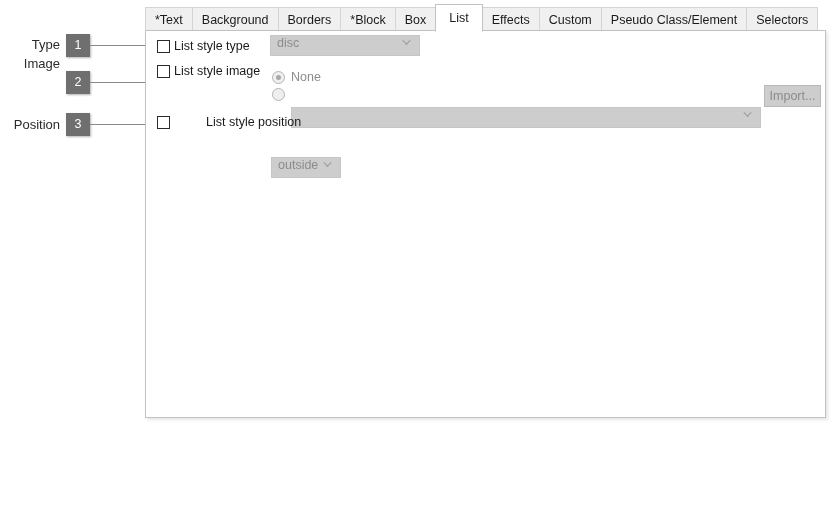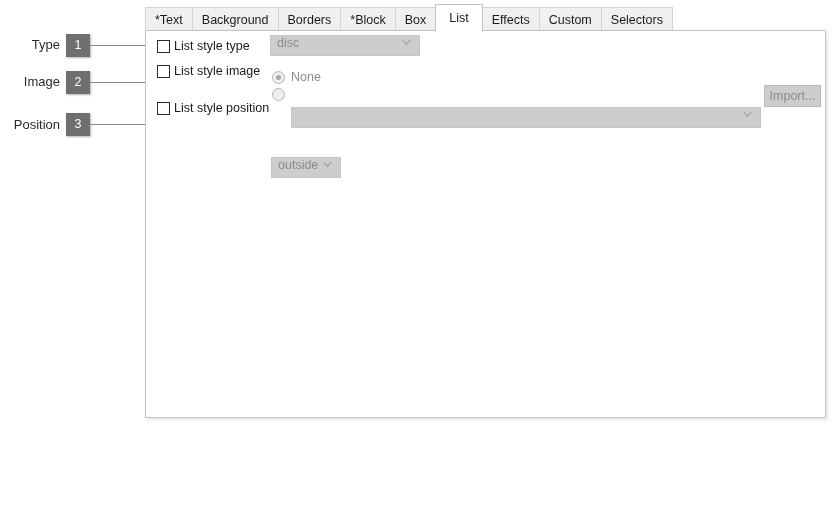--- a/index.html
+++ b/index.html
@@ -203,41 +203,42 @@
 </head>
 <body>
 
 <div>
   <div class="callout-label" style="left: 0px; top: 37px; width: 60px;">Type</div>
   <div class="callout-badge" style="left: 66px; top: 34px;">1</div>
   <div class="callout-line" style="left: 90px; top: 45px; width: 68px;"></div>
 </div>
 
 <div>
-  <div class="callout-label" style="left: 0px; top: 74px; width: 60px;">Image</div>
+  <div class="callout-label" style="left: 0px; top: 56px; width: 60px;">Image</div>
   <div class="callout-badge" style="left: 66px; top: 71px;">2</div>
   <div class="callout-line" style="left: 90px; top: 82px; width: 178px;"></div>
 </div>
 
 <div>
   <div class="callout-label" style="left: 0px; top: 117px; width: 60px;">Position</div>
   <div class="callout-badge" style="left: 66px; top: 113px;">3</div>
   <div class="callout-line" style="left: 90px; top: 124px; width: 68px;"></div>
 </div>
 
 <div class="tabs-wrap">
   <div class="tabs">
     <div class="tab">*Text</div>
     <div class="tab">Background</div>
     <div class="tab">Borders</div>
     <div class="tab">*Block</div>
     <div class="tab">Box</div>
     <div class="tab active">List</div>
     <div class="tab">Effects</div>
     <div class="tab">Custom</div>
+    <div class="tab">Pseudo Class/Element</div>
     <div class="tab">Selectors</div>
   </div>
 </div>
 
 <div class="panel">
 
   <div class="row" style="left: 11px; top: 8px;">
     <span class="chk"></span>
     <span class="chk-label">List style type</span>
   </div>
@@ -257,21 +258,21 @@
 
   <div class="row" style="left: 126px; top: 57px;">
     <span class="radio"></span>
   </div>
   <div class="combo" style="left: 145px; top: 55px; width: 470px;">
     <span></span>
     <span class="chev"></span>
   </div>
   <div class="btn" style="position:absolute; left: 618px; top: 54px; width: 57px;">Import...</div>
 
-  <div class="row" style="left: 11px; top: 70px;">
+  <div class="row" style="left: 11px; top: 84px; gap: 32px;">
     <span class="chk"></span>
     <span class="chk-label">List style position</span>
   </div>
   <div class="combo" style="left: 125px; top: 84px; width: 70px;">
     <span>outside</span>
     <span class="chev"></span>
   </div>
 
 </div>
 

